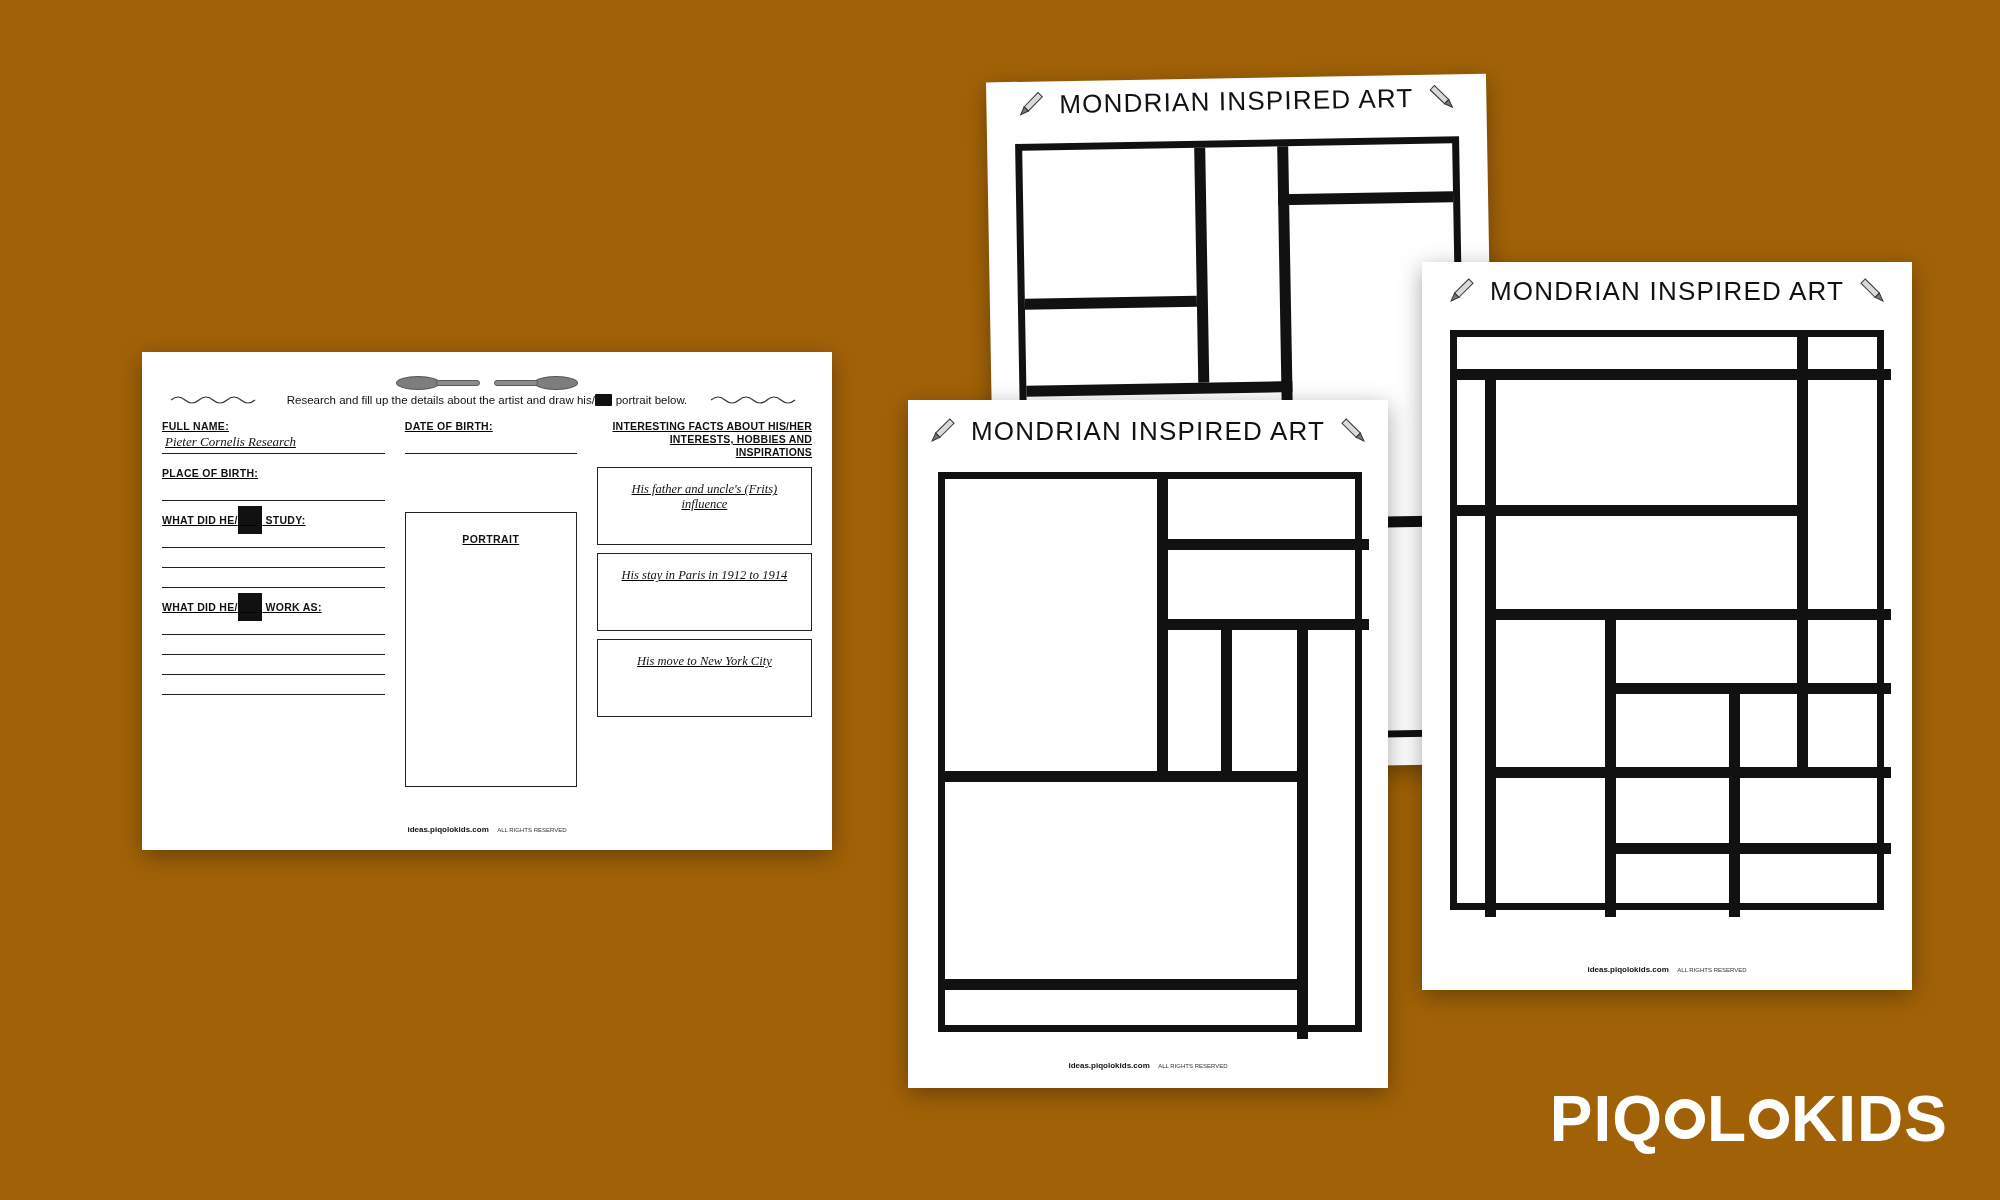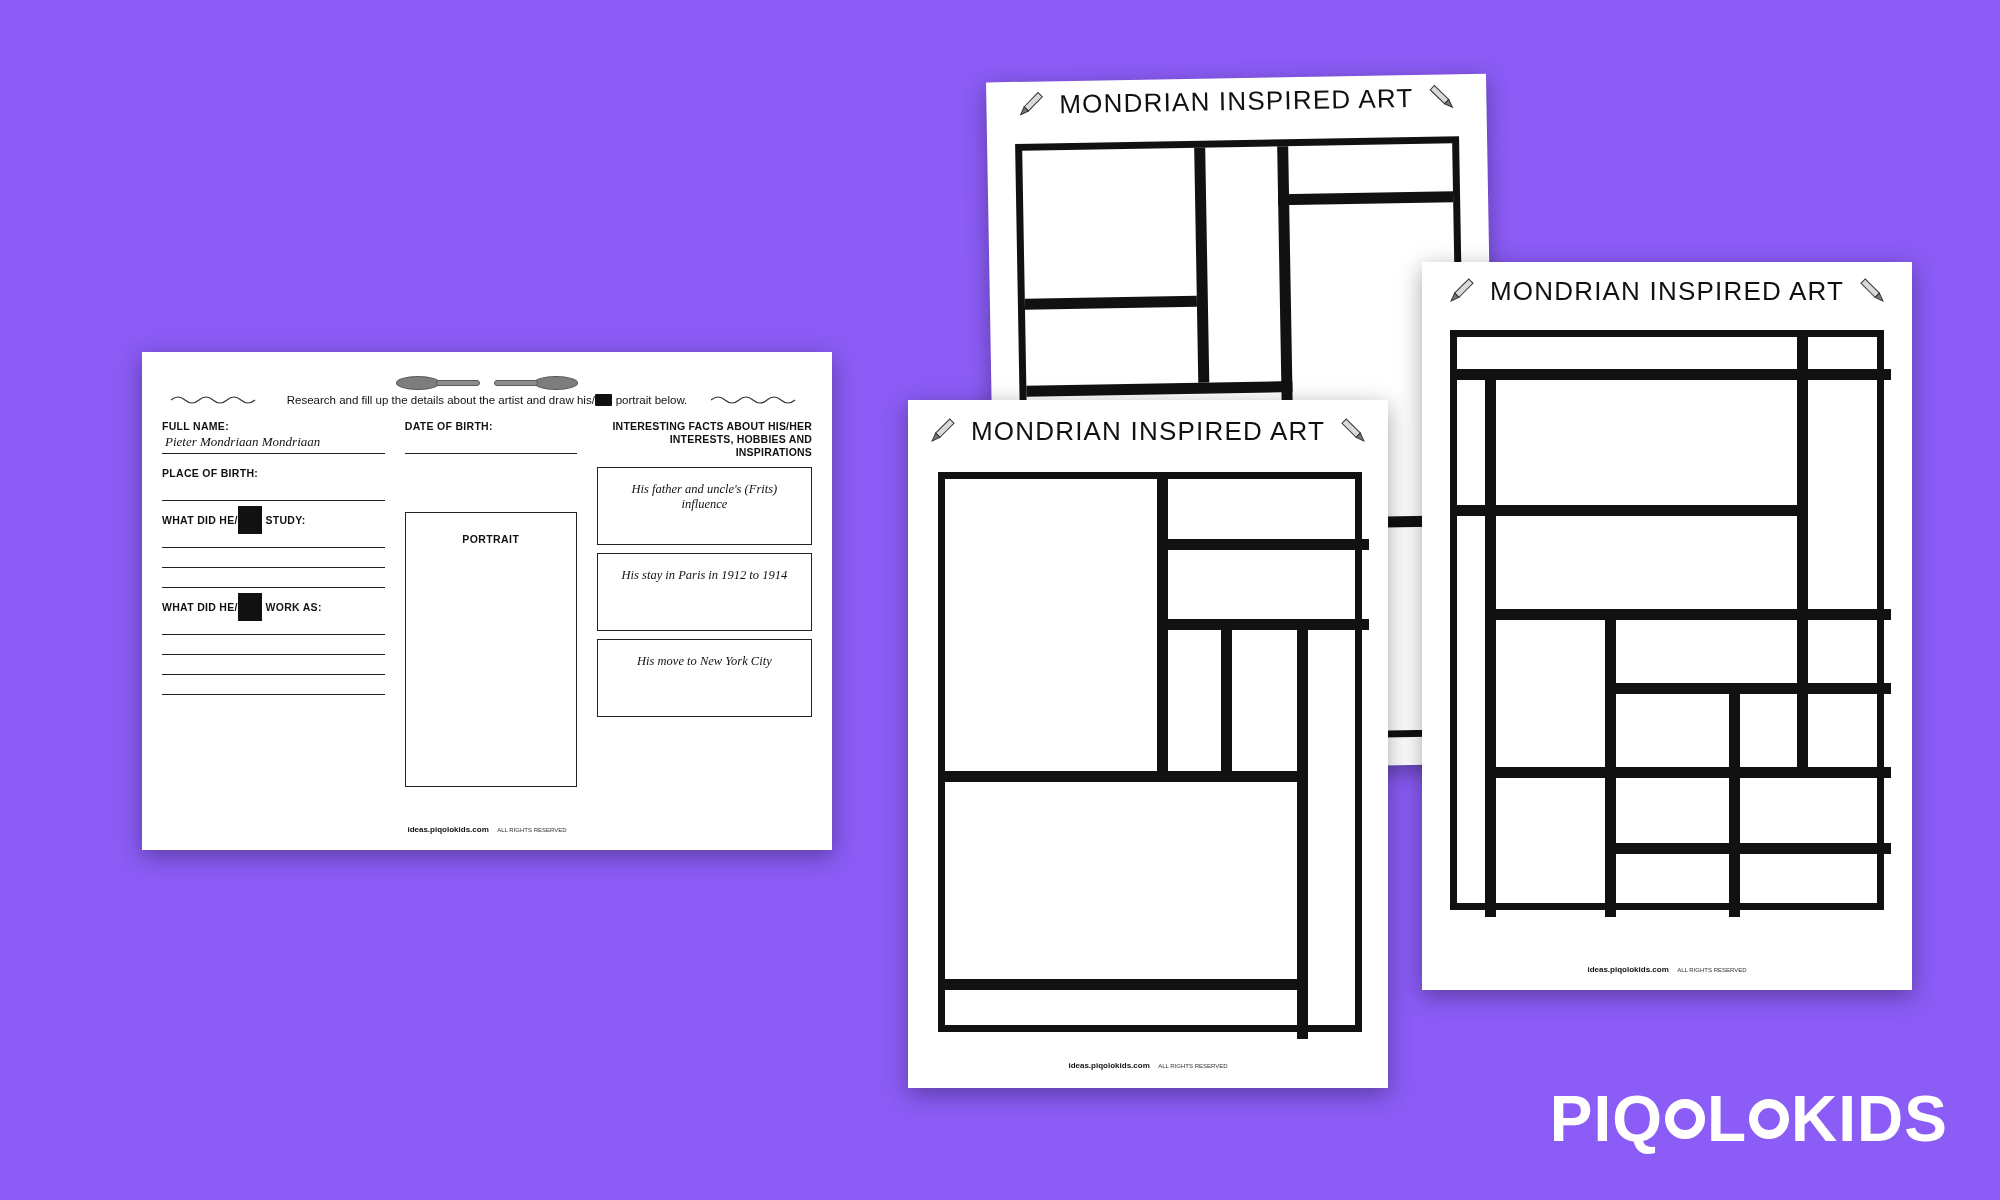--- a/index.html
+++ b/index.html
@@ -6,21 +6,21 @@
   html, body {
     margin: 0; padding: 0;
     width: 2000px; height: 1200px;
     background: #13397e;
     font-family: "Liberation Sans", sans-serif;
     overflow: hidden;
   }
   #stage {
     position: relative;
     width: 2000px; height: 1200px;
-    background: #8b5cf6;
+    background: #a16207;
   }
 
   
   .sheet {
     position: absolute;
     background: #ffffff;
     box-shadow: 0 6px 22px rgba(0,0,0,0.35);
   }
 
   
@@ -61,21 +61,21 @@
   }
   .af-sub {
     font-size: 11.5px; color: #111; text-align: center;
   }
   .af-sub .blackout {
     background: #111; color: #111; border-radius: 1px;
     padding: 0 2px; letter-spacing: -1px;
   }
   .squiggle { width: 92px; height: 10px; }
 
-  .af-body { display: flex; margin-top: 14px; gap: 20px; }
+  .af-body { display: flex; margin-top: 14px; gap: 20px; text-decoration: underline; }
   .af-left { width: 236px; }
   .af-mid  { width: 172px; }
   .af-right{ width: 228px; }
 
   .af-label {
     font-size: 10.5px; font-weight: 700; letter-spacing: .3px;
     color: #111; margin-bottom: 2px; text-transform: uppercase;
   }
   .af-label .strike {
     background: #111; color: #111; padding: 8px 1px;
@@ -295,21 +295,21 @@
         <path d="M0 5 q 7 -6 14 0 t 14 0 t 14 0 t 14 0 t 14 0 t 14 0" fill="none" stroke="#333" stroke-width="1.2"></path>
       </svg>
     </div>
 
     <div class="af-body">
 
       <div class="af-left">
         <div class="af-row-2col">
           <div class="af-col">
             <div class="af-label">FULL NAME:</div>
-            <div class="af-line af-written">Pieter Mondriaan Mondriaan</div>
+            <div class="af-line af-written">Pieter Cornelis Research</div>
           </div>
         </div>
 
         <div class="af-gap"></div>
         <div>
           <div class="af-label">PLACE OF BIRTH:</div>
           <div class="af-line"></div>
         </div>
 
         <div class="af-gap"></div>

